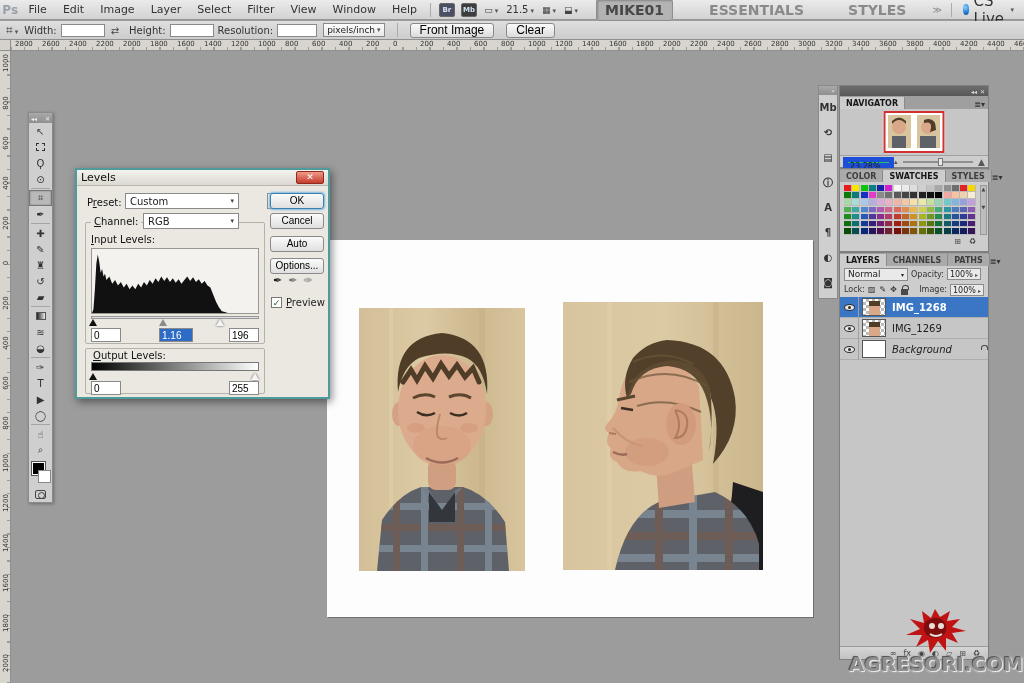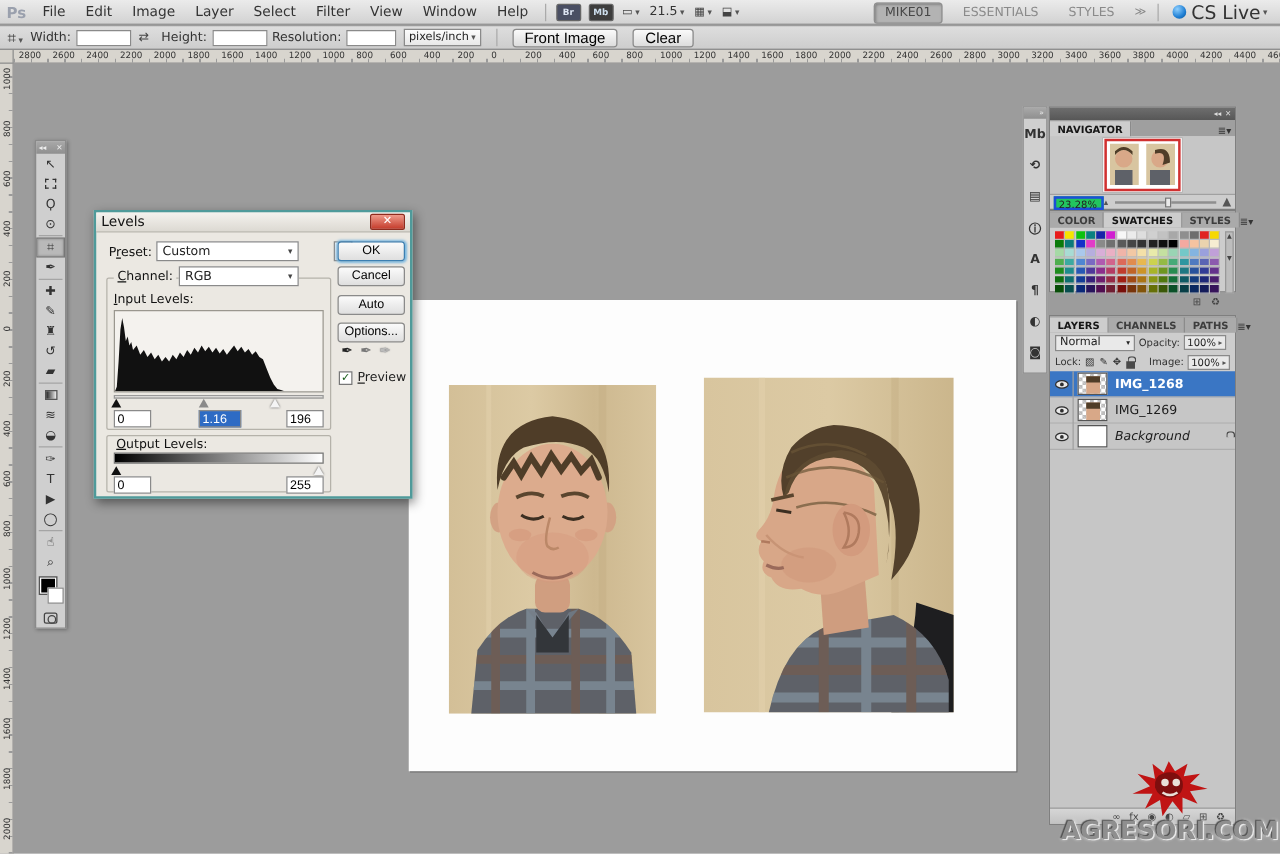--- a/index.html
+++ b/index.html
@@ -14,21 +14,21 @@
   .ps-logo { width:26px; text-align:center; font-weight:bold; color:#9aa0ad; font-size:12px; }
   .menu-item { padding:0 8px; color:#333; font-size:11px; cursor:default; }
   .mb-sep { width:1px; height:14px; background:#aaa; margin:0 5px; }
   .mb-appicon { width:20px; height:14px; margin:0 3px; border:1px solid #666; border-radius:2px;
     font-size:7px; font-weight:bold; color:#dde4f2; background:#4a4f63; text-align:center; line-height:12px; }
   .mb-appicon.mb2 { background:#3d3d3d; color:#cfe0ef; }
   .mb-tool { color:#444; font-size:9px; margin:0 4px; }
   .mb-zoom { font-size:10px; color:#333; margin:0 4px; }
   .caret { font-size:7px; color:#555; margin-left:2px; }
   .mb-right { margin-left:auto; display:flex; align-items:center; }
-  .ws-btn { font-size:10px; font-weight:normal; color:#8a8a8a; padding:2px 8px; margin:0 4px; border-radius:3px; }
+  .ws-btn { font-size:14px; font-weight:bold; color:#8a8a8a; padding:2px 8px; margin:0 14px; border-radius:3px; }
   .ws-btn.active { background:#b3b3b3; color:#474747; border:1px solid #8e8e8e;
     box-shadow:inset 1px 1px 2px rgba(0,0,0,.25); }
   .ws-more { color:#888; font-size:9px; margin:0 4px; }
   .cslive { display:flex; align-items:center; margin:0 10px 0 6px; }
   .cslive .dot { width:11px; height:11px; border-radius:50%; margin-right:4px;
     background:radial-gradient(circle at 35% 30%, #8fd0ff, #1f7fd4 60%, #0b4f8e); }
   .cslive span.lbl { font-size:15px; color:#333; }
 
   
   .optionsbar { position:absolute; left:0; top:21px; width:1024px; height:19px;
@@ -123,21 +123,21 @@
   .pg-head { height:10px; background:linear-gradient(#6e6e6e,#575757); color:#ddd; font-size:6px;
     display:flex; justify-content:flex-end; align-items:center; gap:3px; padding:0 3px; }
   .tabrow { height:13px; background:#9f9f9f; display:flex; align-items:flex-end; }
   .tab { font-size:8px; font-weight:bold; color:#3d3d3d; padding:2px 6px 1px; background:#aaa; border-right:1px solid #8b8b8b; }
   .tab.active { background:#cdcdcd; color:#161616; }
   .tab-menu { margin-left:auto; font-size:8px; color:#333; padding-right:3px; }
 
   
   .nav-content { height:46px; background:#c6c6c6; display:flex; align-items:center; justify-content:center; }
   .nav-bottom { height:13px; display:flex; align-items:center; border-top:1px solid #a0a0a0; padding:0 3px; }
-  .nav-zoom { width:40px; height:11px; background:#22c55e; border:2px solid #1d4ed8; font-size:8px; line-height:10px; padding-left:2px; color:#222; }
+  .nav-zoom { width:51px; height:11px; background:#22c55e; border:5px solid #1d4ed8; font-size:8px; line-height:10px; padding-left:2px; color:#222; }
   .nav-slider { flex:1; height:2px; background:#8f8f8f; margin:0 5px; position:relative; }
   .nav-thumbk { position:absolute; left:50%; top:-3px; width:5px; height:8px; background:#e9e9e9; border:1px solid #777; }
   .mtn { font-size:7px; color:#555; } .mtn.big { font-size:9px; }
 
   
   .sw-wrap { position:relative; padding:3px 10px 2px 4px; }
   .sw-grid { display:grid; grid-template-columns:repeat(16,8.3px); grid-auto-rows:7.2px; }
   .sw { width:8px; height:6.5px; border-right:1px solid #b9b9b9; border-bottom:1px solid #b9b9b9; }
   .sw-scroll { position:absolute; right:1px; top:3px; width:7px; height:50px; background:#bdbdbd; border:1px solid #999; font-size:5px; color:#444; text-align:center; }
   .sw-icons { height:12px; display:flex; justify-content:flex-end; gap:8px; padding-right:12px; font-size:8px; color:#444; }
@@ -512,21 +512,21 @@
     <div class="nav-bottom">
       <span class="nav-zoom">23.28%</span>
       <span class="mtn">▴</span>
       <span class="nav-slider">
           <span class="nav-thumbk"></span>
         </span>
       <span class="mtn big">▲</span>
     </div>
   </div>
 
-  <div class="panel" style="top:168px;height:66px">
+  <div class="panel" style="top:168px;height:84px">
     <div class="tabrow" id="colorTabs">
         <span class="tab">COLOR</span>
         <span class="tab active">SWATCHES</span>
         <span class="tab">STYLES</span>
         <span class="tab-menu">≣▾</span>
       </div>
     <div class="sw-wrap">
       <div class="sw-grid" id="swGrid">
           <span class="sw" style="background:#e81c1c"></span>
           <span class="sw" style="background:#f6e500"></span>

